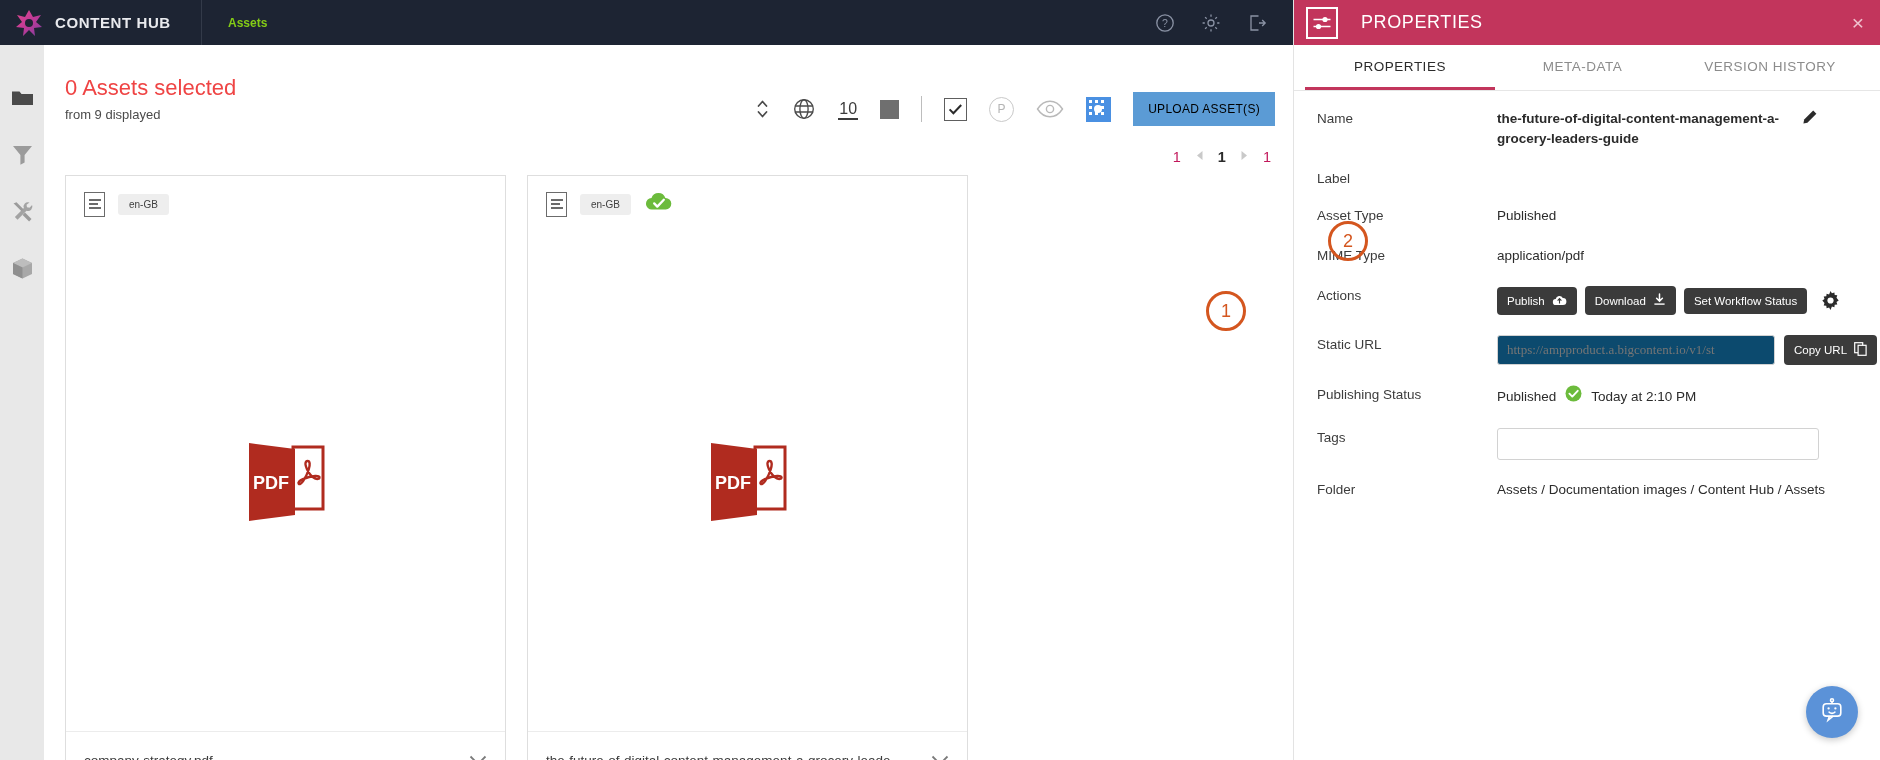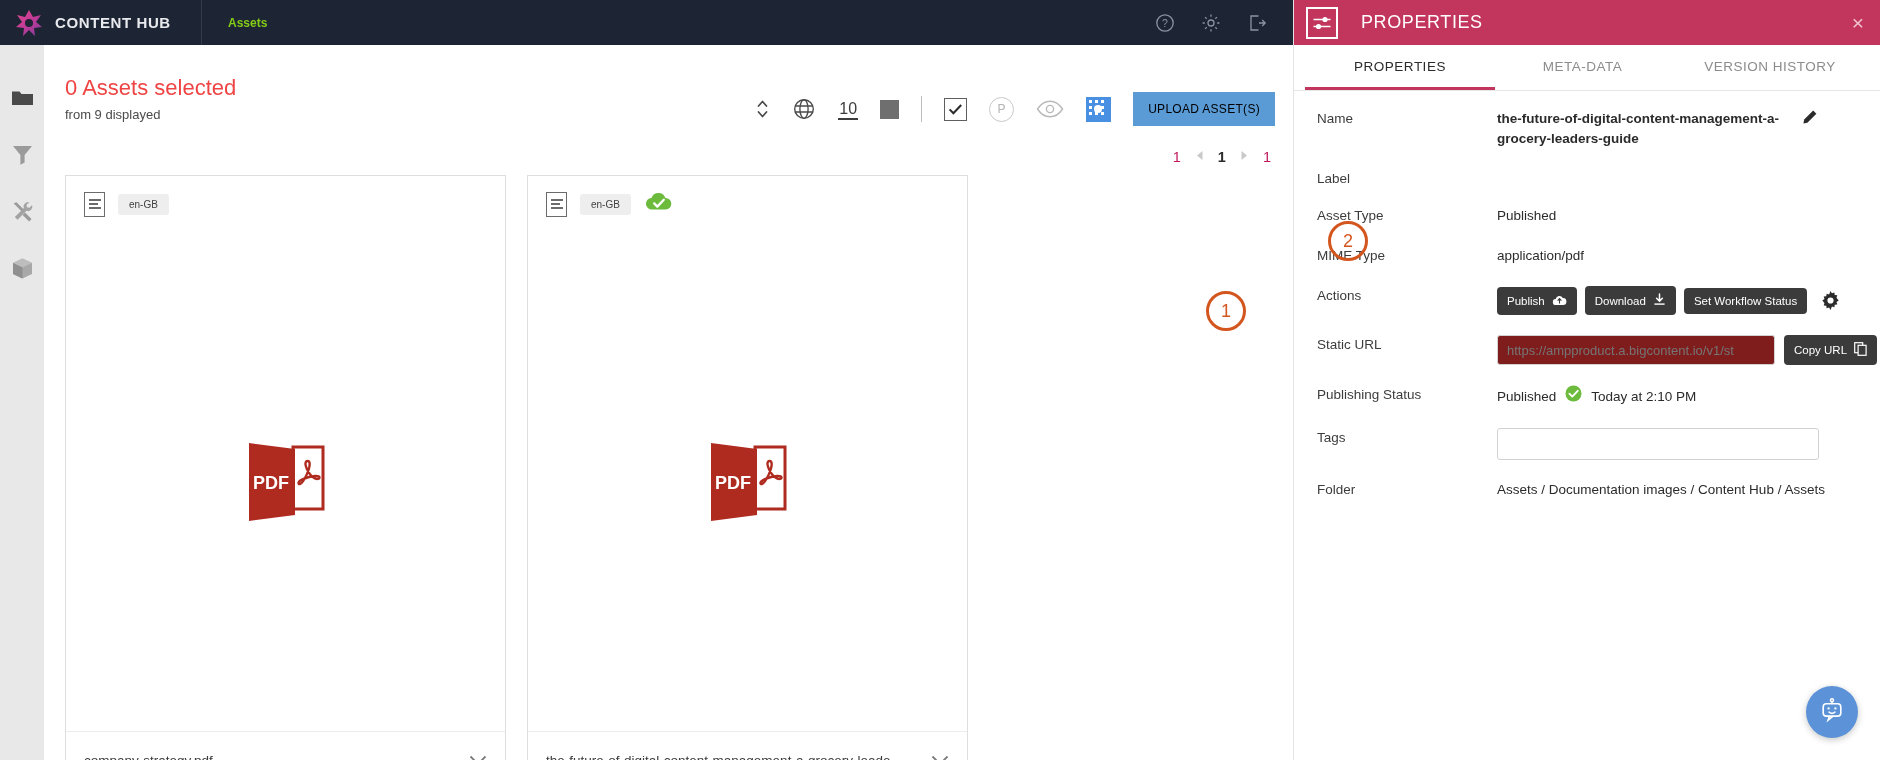--- a/index.html
+++ b/index.html
@@ -176,21 +176,21 @@
     background: #3b3b3b; color: #ffffff; font-size: 11.5px;
     padding: 7px 10px; border-radius: 4px; border: none; cursor: pointer;
     display: flex; align-items: center; gap: 7px; white-space: nowrap;
   }
   .gear-btn { cursor: pointer; margin-left: 6px; display: flex; }
 
   .url-row { display: flex; align-items: center; gap: 9px; }
   .url-input {
     width: 278px; height: 30px; border: 1px solid #d2d2d2; border-radius: 3px;
     font-size: 13px; color: #9e9e9e; padding: 0 9px;
-    font-family: Liberation Sans, sans-serif; background: #7f1d1d;
+    font-family: Liberation Serif, serif; background: #0c4a6e;
   }
   .tags-input {
     width: 322px; height: 32px; border: 1px solid #d2d2d2; border-radius: 3px;
     background: #ffffff;
   }
   .pubstat { display: flex; align-items: center; gap: 9px; font-size: 13.5px; color: #2b2b2b; }
 
   
   .anno {
     position: absolute; width: 40px; height: 40px; border-radius: 50%;

